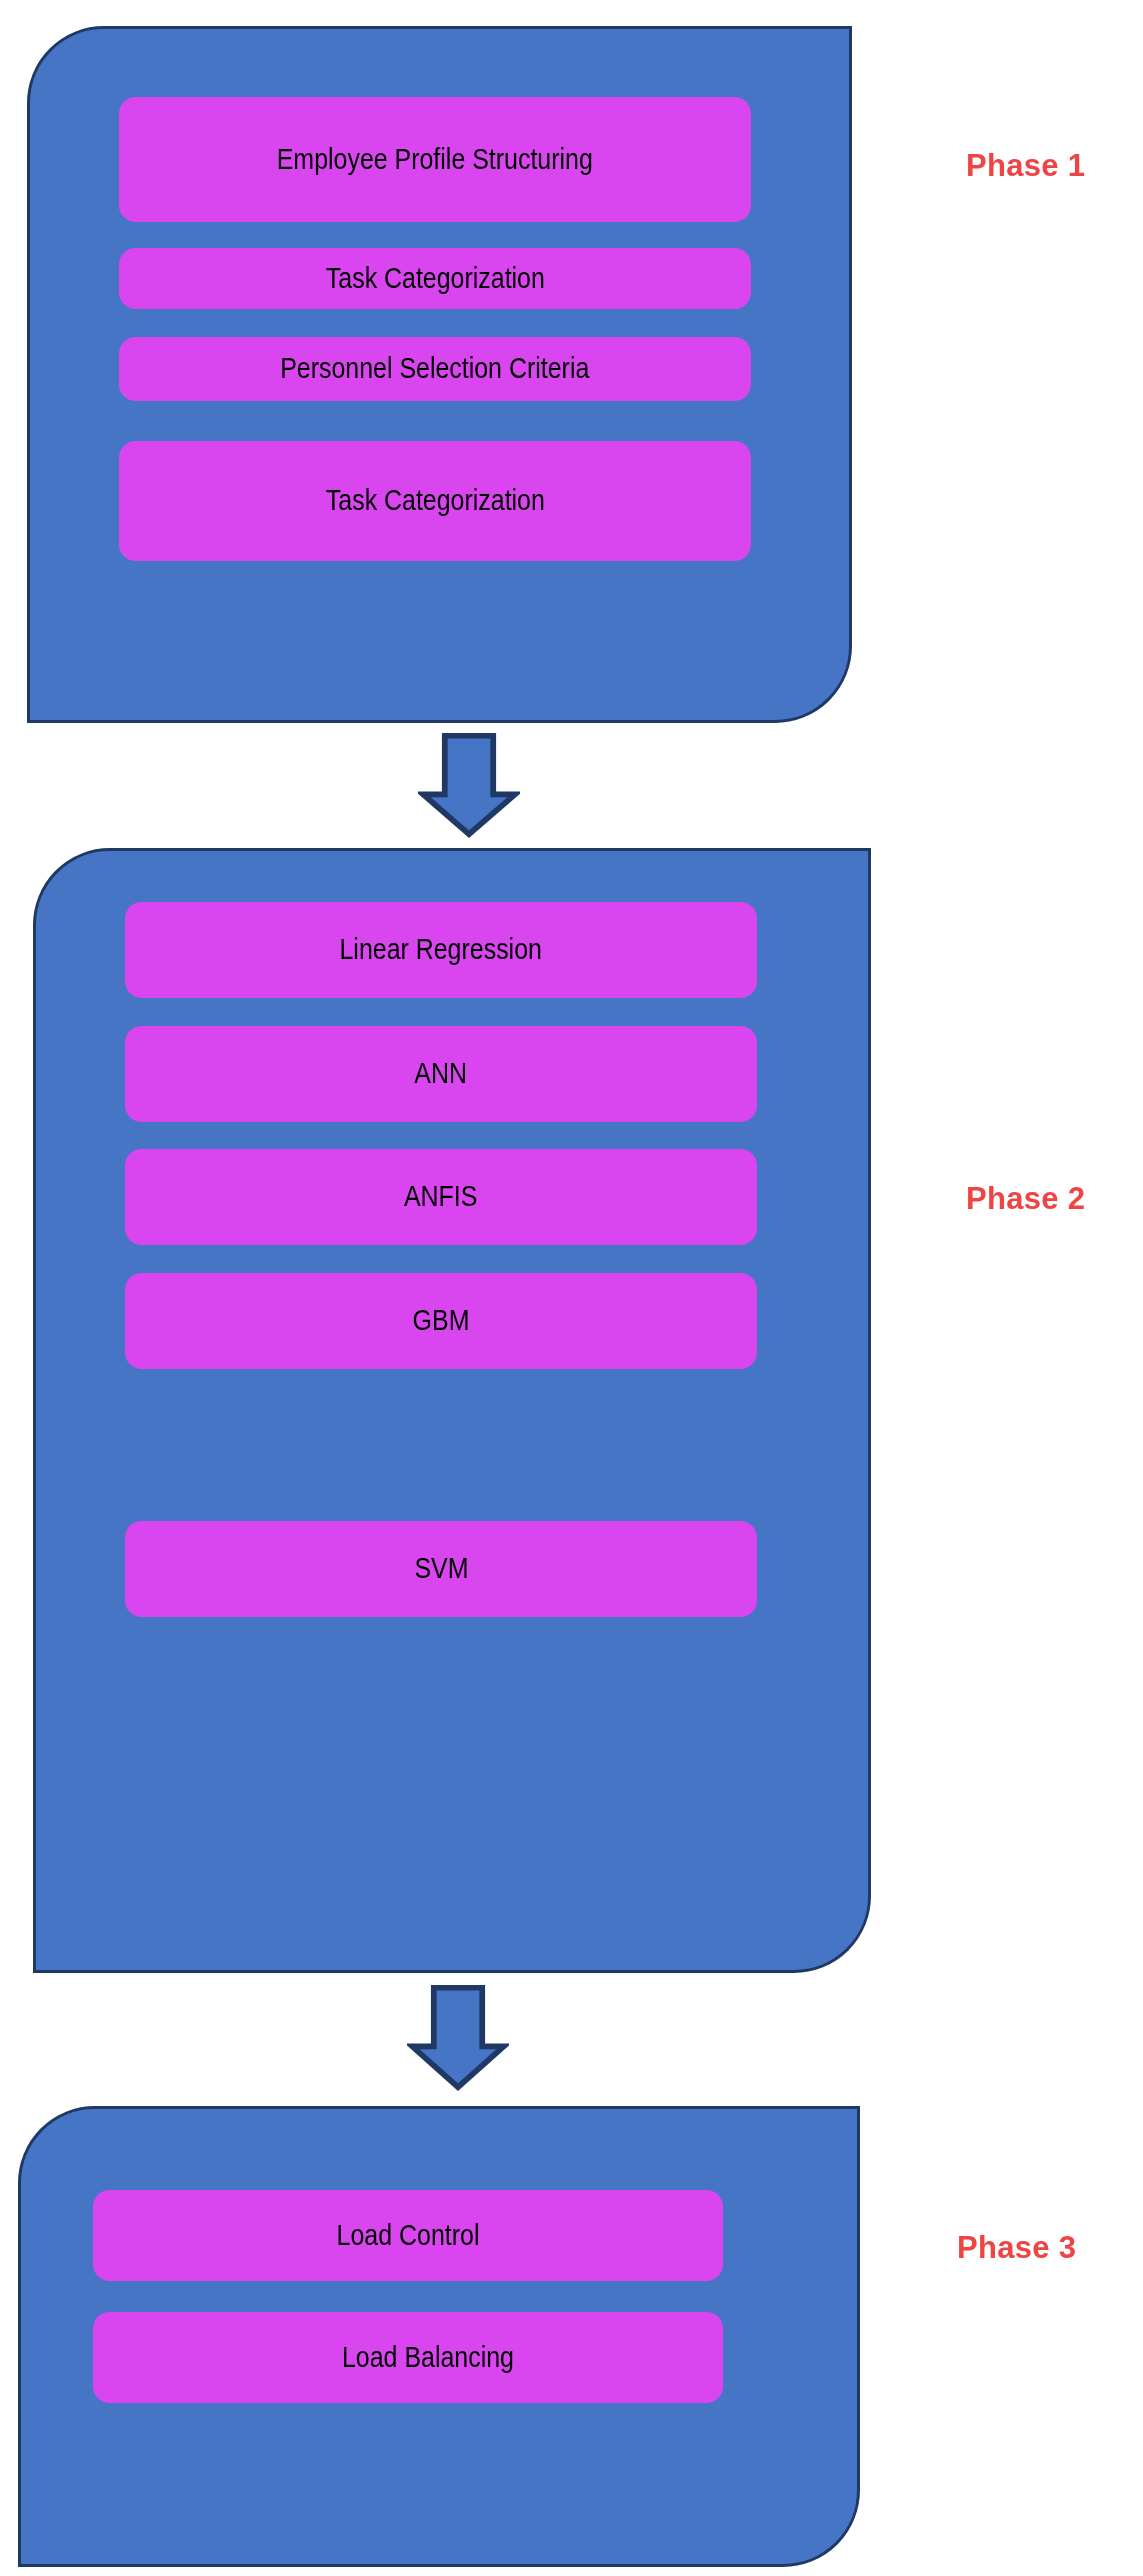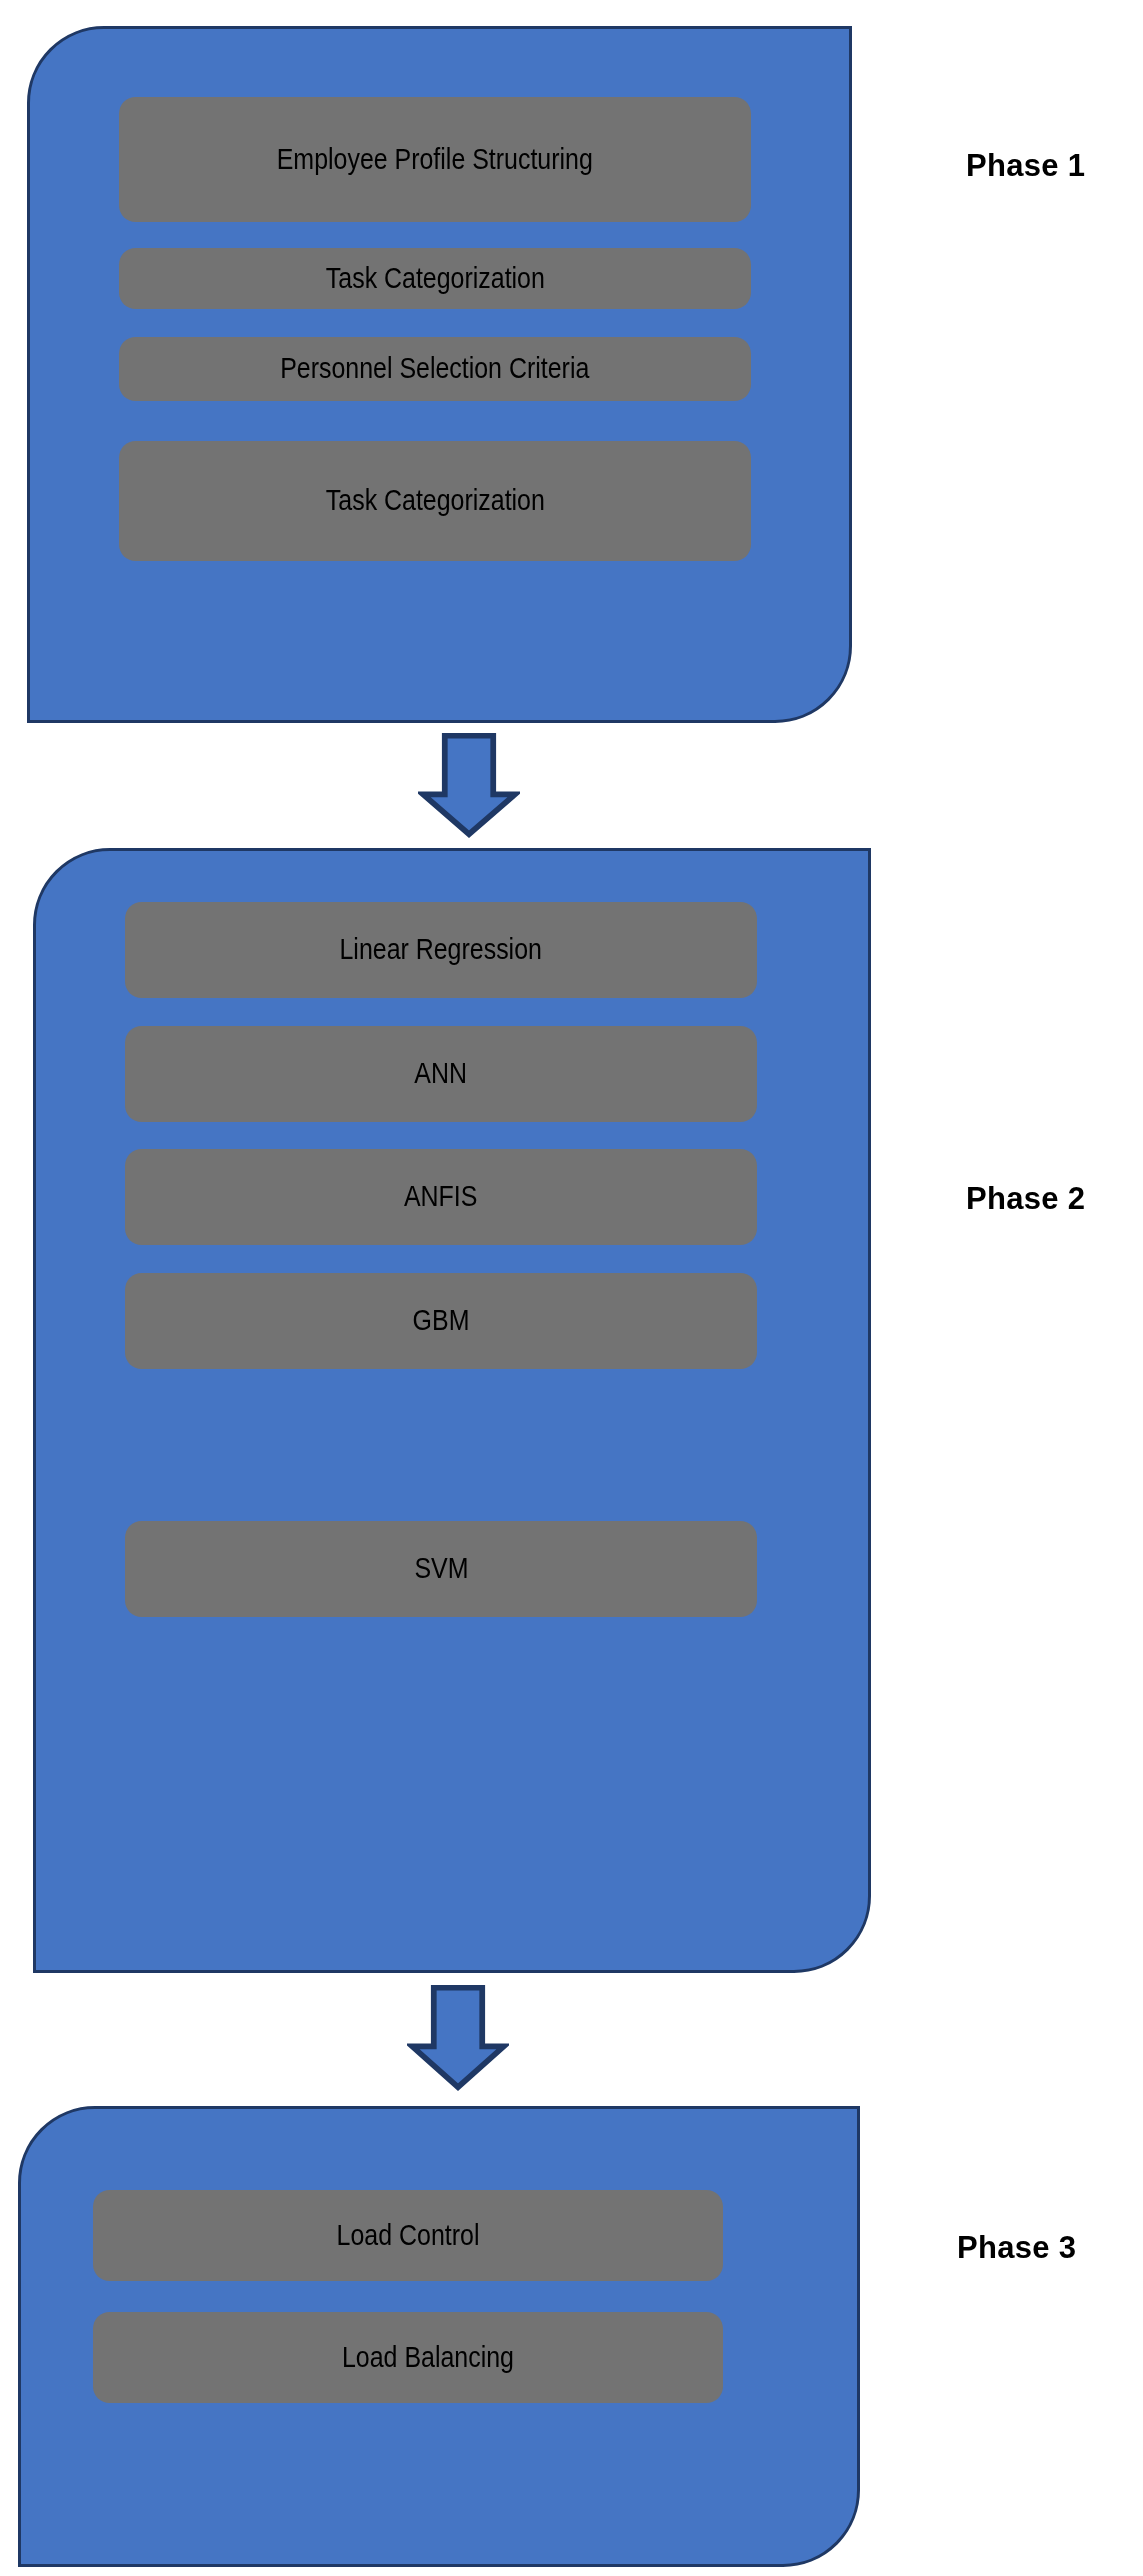--- a/index.html
+++ b/index.html
@@ -28,21 +28,21 @@
     border: 3.8px solid #1F3864;
   }
   
   .phase-container.shape-fold {
     border-radius: 77px 0 77px 0;
   }
 
   
   .step-box {
     position: absolute;
-    background: #737373;
+    background: #d946ef;
     border-radius: 16.6px;
     display: flex;
     align-items: center;
     justify-content: center;
     text-align: center;
     color: #000000;
     font-family: "Liberation Sans", sans-serif;
     font-stretch: condensed;
     line-height: 1.1;
     padding: 0 9px;
@@ -51,21 +51,21 @@
     display: block;
     transform: scaleX(0.86);
     white-space: nowrap;
   }
 
   
   .phase-label {
     position: absolute;
     font-family: "Liberation Sans", sans-serif;
     font-weight: bold;
-    color: #000000;
+    color: #ef4444;
     white-space: nowrap;
     letter-spacing: 0.3px;
   }
 
   
   .arrow {
     position: absolute;
   }
   .arrow svg { display: block; width: 100%; height: 100%; }
 </style>

